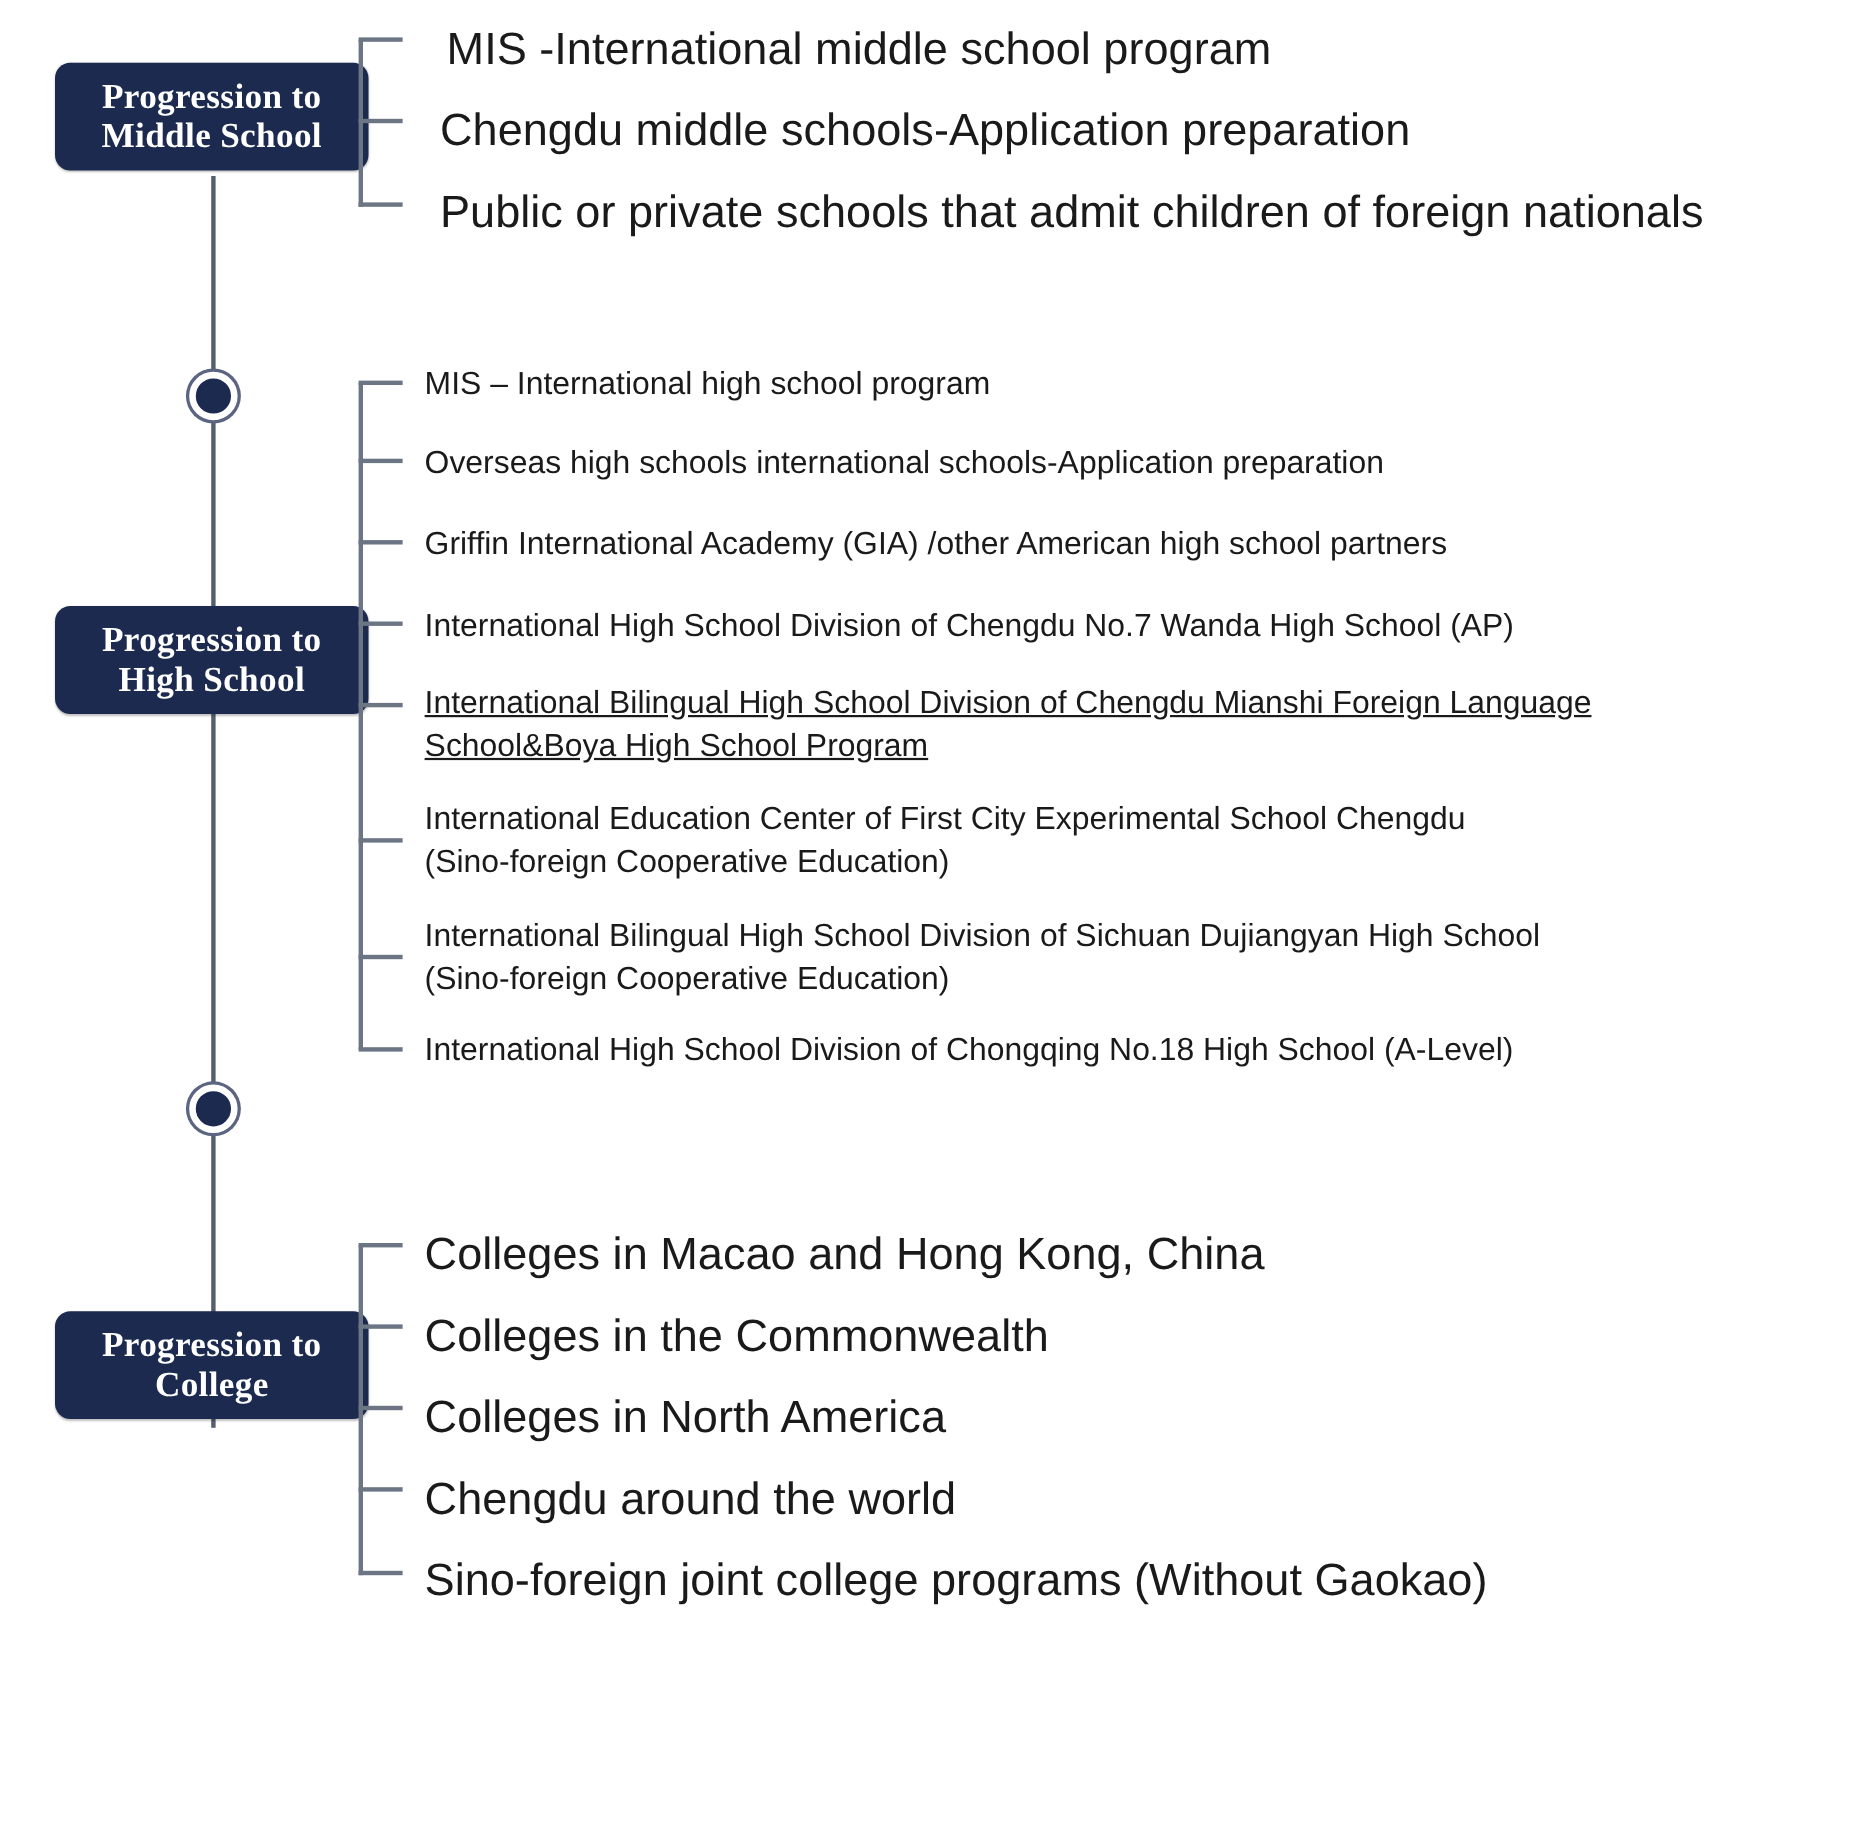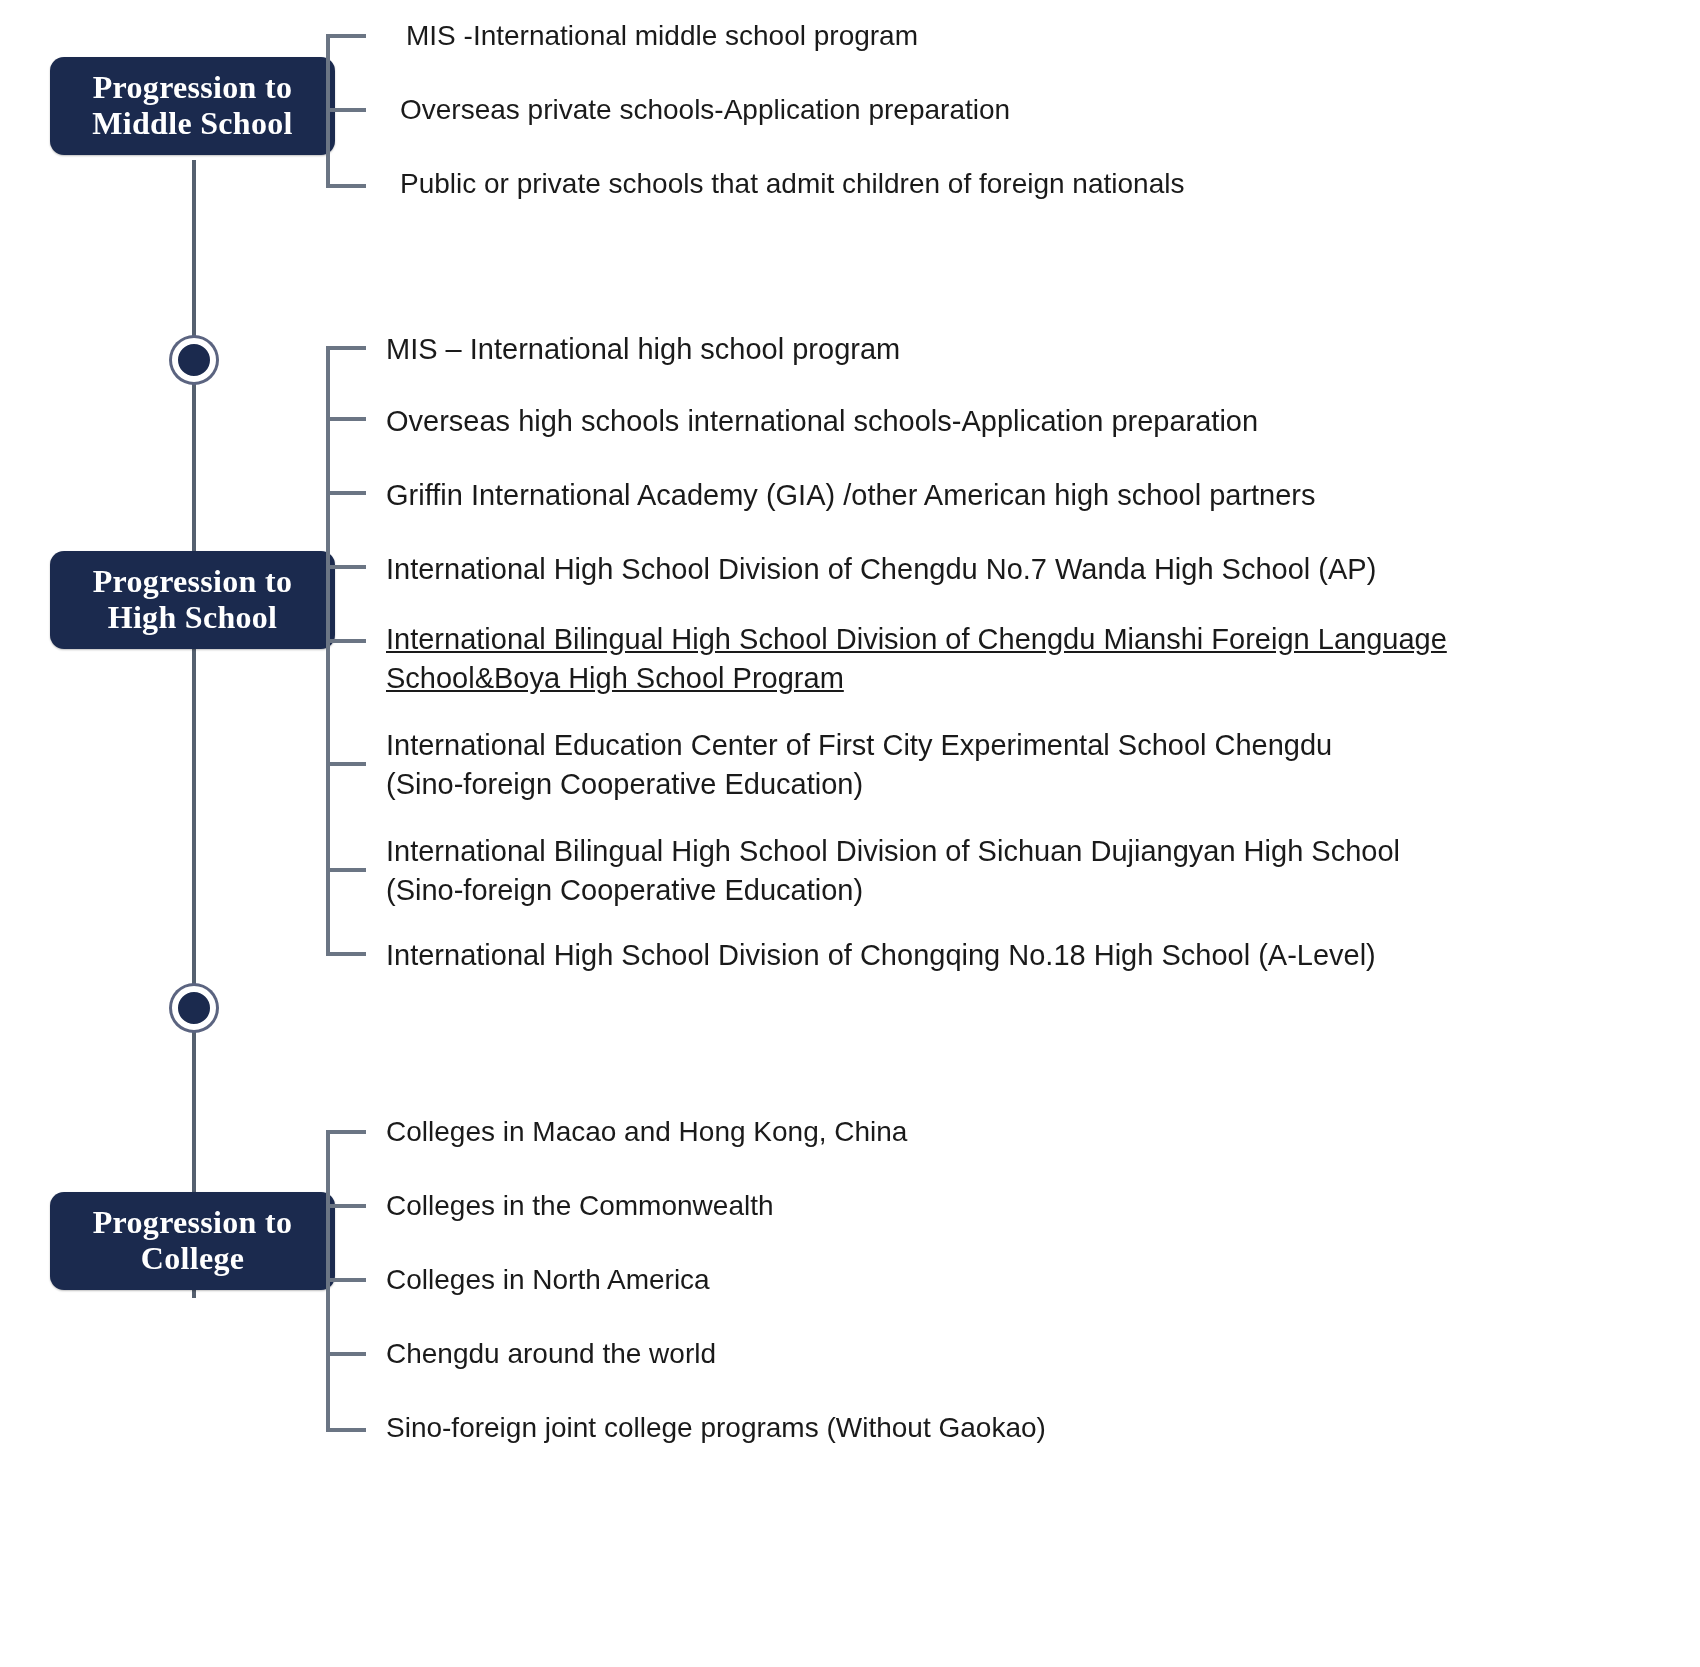--- a/index.html
+++ b/index.html
@@ -77,21 +77,21 @@
 
   
   .item-text {
     position: absolute;
     color: #1a1a1a;
     font-family: "Liberation Sans", sans-serif;
     line-height: 1.33;
     white-space: pre-line;
   }
 
-  .sz-lg { font-size: 28px; }
+  .sz-lg { font-size: 41px; }
   .sz-md { font-size: 29px; }
 </style>
 </head>
 <body>
 
 <div id="page">
 
   <div class="spine" style="top:160px; height:200px;"></div>
   <div class="spine" style="top:360px; height:648px;"></div>
   <div class="spine" style="top:1008px; height:290px;"></div>
@@ -103,21 +103,21 @@
     <span class="line">Progression to</span>
     <span class="line">Middle School</span>
   </div>
 
   <div class="bracket" style="left:326px; top:36px; height:152px; width:4px;"></div>
   <div class="stub" style="left:326px; top:34px;"></div>
   <div class="stub" style="left:326px; top:108px;"></div>
   <div class="stub" style="left:326px; top:184px;"></div>
 
   <div class="item-text sz-lg" style="left:406px; top:17px; width:1200px;">MIS -International middle school program</div>
-  <div class="item-text sz-lg" style="left:400px; top:91px; width:1200px;">Overseas private schools-Application preparation</div>
+  <div class="item-text sz-lg" style="left:400px; top:91px; width:1200px;">Chengdu middle schools-Application preparation</div>
   <div class="item-text sz-lg" style="left:400px; top:165px; width:1250px;">Public or private schools that admit children of foreign nationals</div>
 
   <div class="stage-box" style="left:50px; top:551px; width:285px; height:98px; font-size:32px;">
     <span class="line">Progression to</span>
     <span class="line">High School</span>
   </div>
 
   <div class="bracket" style="left:326px; top:348px; height:606px; width:4px;"></div>
   <div class="stub" style="left:326px; top:346px;"></div>
   <div class="stub" style="left:326px; top:417px;"></div>

